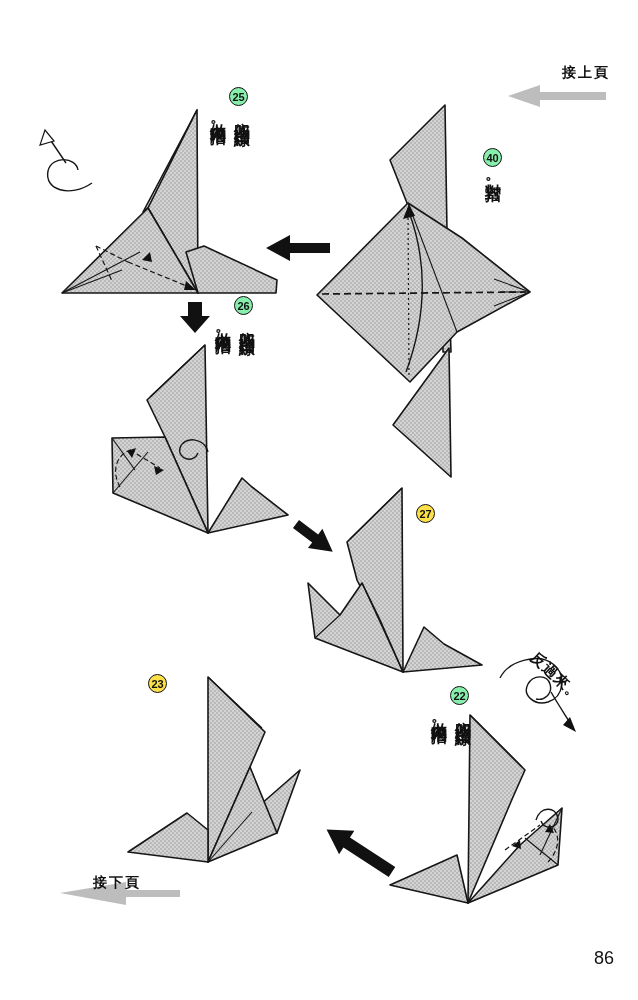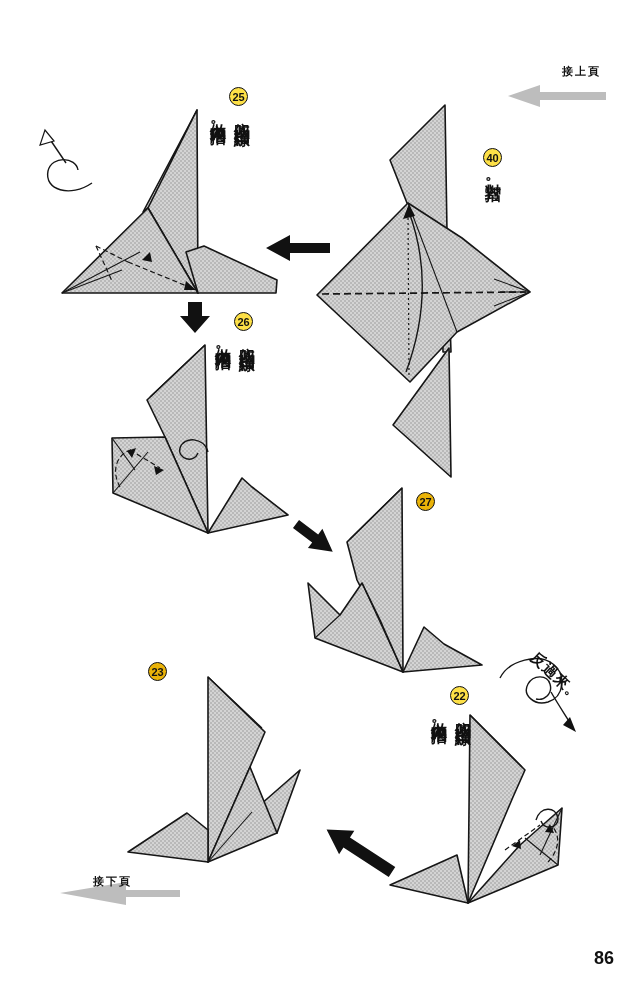--- a/index.html
+++ b/index.html
@@ -14,36 +14,36 @@
   .thin{stroke:#161616;stroke-width:1.1;fill:none;}
   .dash{stroke:#161616;stroke-width:1.7;stroke-dasharray:7 4;fill:none;}
   .dot{stroke:#161616;stroke-width:1.2;stroke-dasharray:2 3;fill:none;}
   .dasharc{stroke:#161616;stroke-width:1.2;stroke-dasharray:5 3;fill:none;}
   .arc{stroke:#161616;stroke-width:1.4;fill:none;}
   .blk{fill:#111;}
   .openhead{fill:#fff;stroke:#161616;stroke-width:1.2;}
   .step-label{position:absolute;}
   .circ{
     position:absolute;top:0;right:0;width:19px;height:19px;box-sizing:border-box;
-    border:1.8px solid #111;border-radius:50%;background:#fde047;
+    border:1.8px solid #111;border-radius:50%;background:#86efac;
     font-size:11px;font-weight:bold;display:flex;align-items:center;justify-content:center;
   }
   .circ-solo{position:absolute;width:19px;height:19px;box-sizing:border-box;
-    border:1.8px solid #111;border-radius:50%;background:#eab308;
-    font-size:11px;font-weight:bold;display:flex;align-items:center;justify-content:center;}
+    border:1.8px solid #111;border-radius:50%;background:#fde047;
+    font-size:11px;font-weight:bold;display:flex;align-items:center;justify-content:center;margin-top:12px;}
   .vtext{
     writing-mode:vertical-rl;text-orientation:upright;
     font-size:16px;font-weight:600;letter-spacing:2px;line-height:21px;
     margin-top:23px;height:108px;
   }
   .vtext>div{margin-left:3px;}
-  .navlabel{position:absolute;font-size:11px;font-weight:600;letter-spacing:2px;text-align:right;}
+  .navlabel{position:absolute;font-size:14px;font-weight:600;letter-spacing:2px;text-align:right;}
   .flip-note{position:absolute;font-size:15px;font-weight:600;letter-spacing:1px;
     transform:rotate(43deg);transform-origin:left top;}
-  .pagenum{position:absolute;font-size:18px;font-weight:bold;text-align:right;}
+  .pagenum{position:absolute;font-size:18px;font-weight:normal;text-align:right;}
 </style>
 </head>
 <body>
 
 <svg class="abs" style="left:0;top:0" width="638" height="1000" viewBox="0 0 638 1000">
   <defs>
     <pattern id="ht" width="4" height="4" patternUnits="userSpaceOnUse">
       <rect width="4" height="4" fill="#d4d4d4"></rect>
       <rect width="2" height="2" fill="#b9b9b9"></rect>
       <rect x="2" y="2" width="2" height="2" fill="#b9b9b9"></rect>
@@ -159,21 +159,21 @@
 </div>
 
 <div class="step-label" style="left:205px;top:87px;width:43px">
   <div class="circ">25</div>
   <div class="vtext">
     <div>依凹凸摺線</div>
     <div>做內陷摺。</div>
   </div>
 </div>
 
-<div class="step-label" style="left:210px;top:312px;width:43px">
+<div class="step-label" style="left:210px;top:296px;width:43px">
   <div class="circ">26</div>
   <div class="vtext">
     <div>依凹凸摺線</div>
     <div>做內陷摺。</div>
   </div>
 </div>
 
 <div class="circ-solo" style="left:416px;top:492px">27</div>
 
 <div class="step-label" style="left:426px;top:686px;width:43px">

